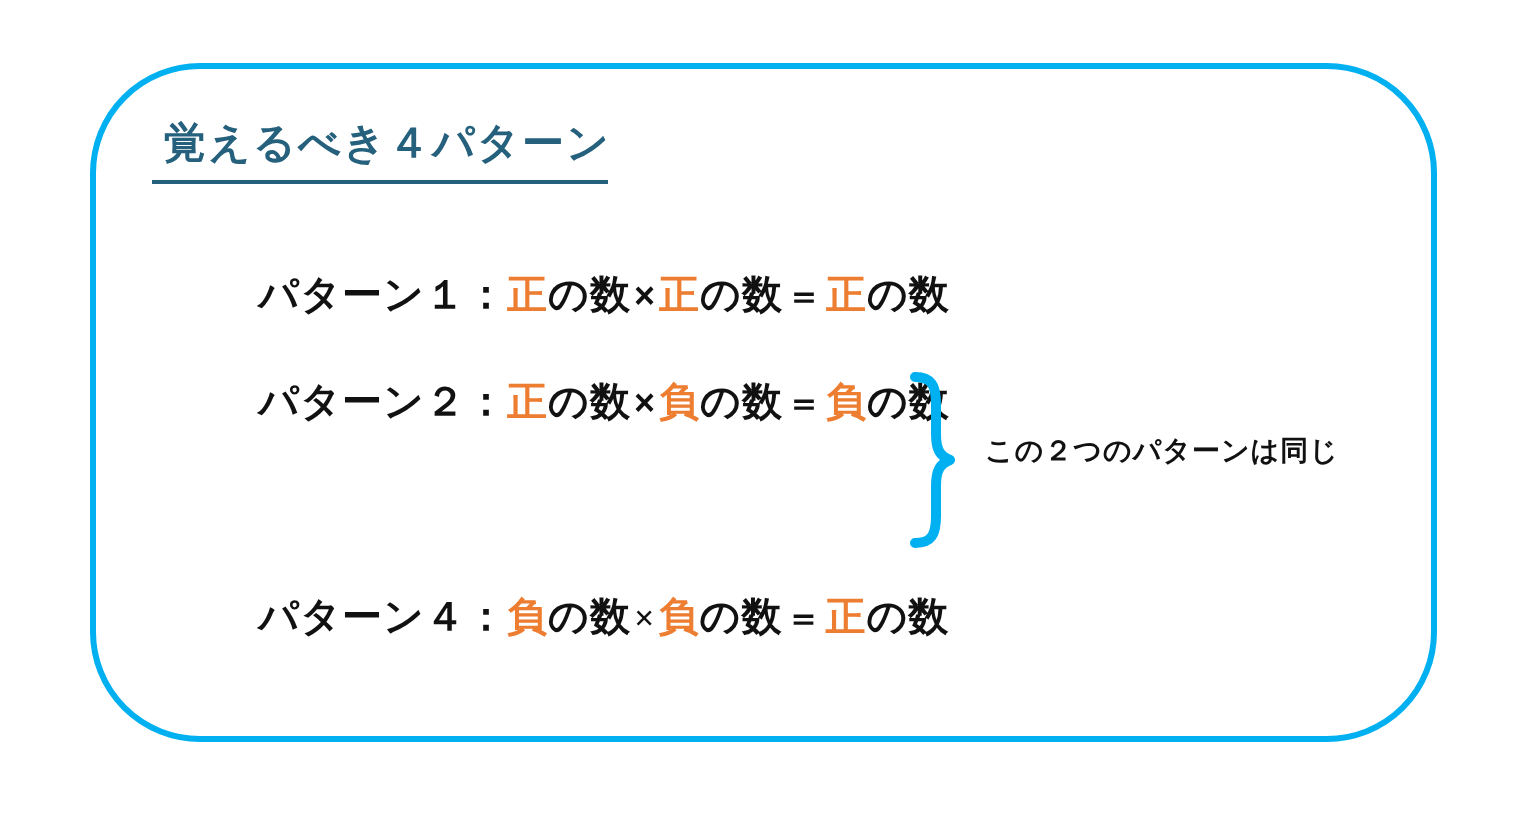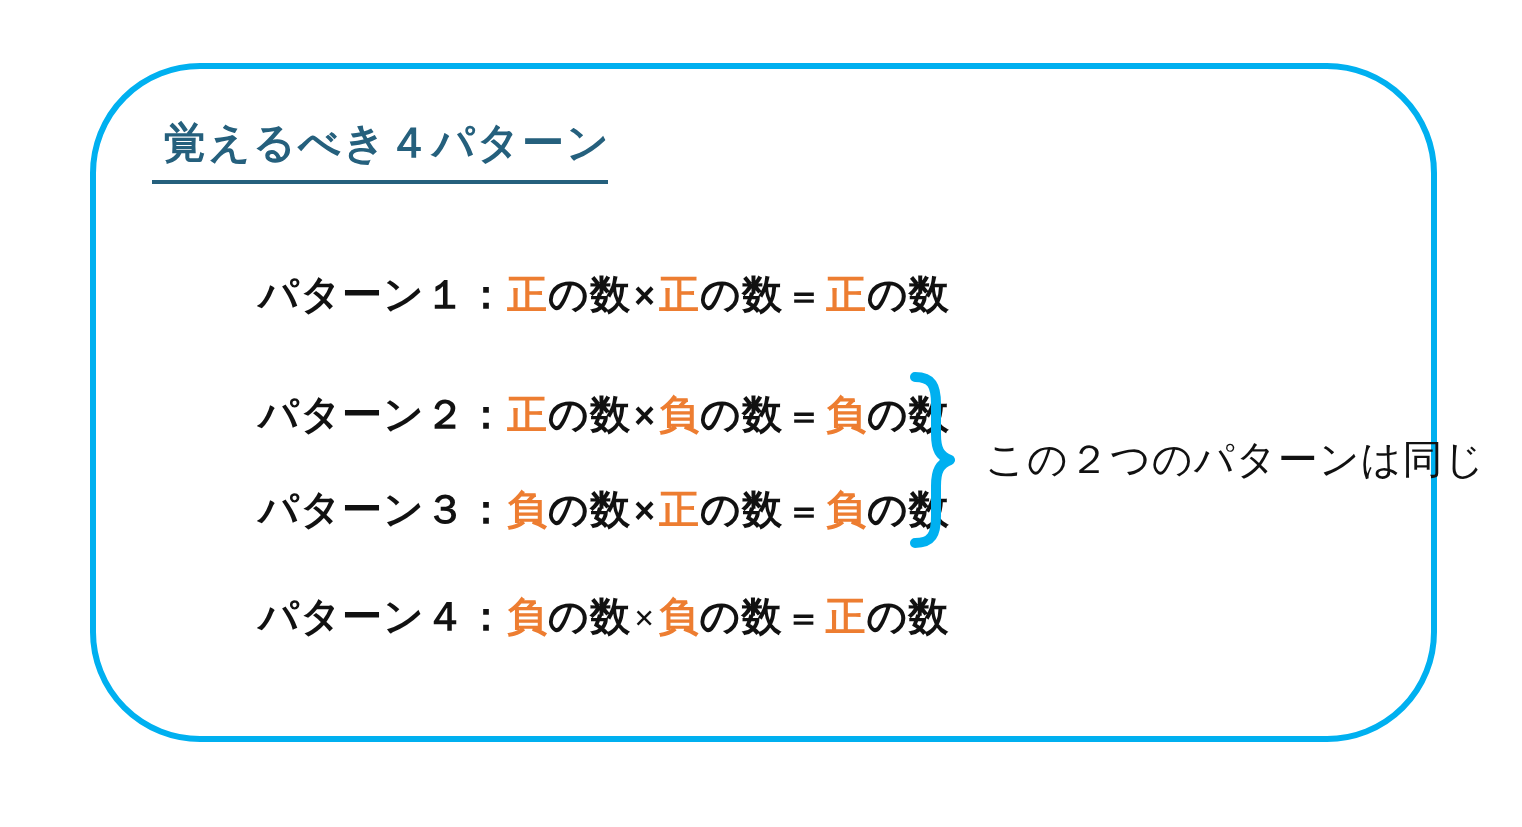--- a/index.html
+++ b/index.html
@@ -49,21 +49,21 @@
     position: absolute;
     left: 257px;
     white-space: nowrap;
     font-weight: bold;
     font-size: 40px;
     line-height: 1.1;
     color: #111111;
     text-align: right;
   }
   .row-1 { top: 272px; }
-  .row-2 { top: 392px; }
+  .row-2 { top: 379px; }
   .row-3 { top: 487px; }
   .row-4 { top: 595px; font-family: Liberation Serif, serif; }
   .label {
     display: inline-block;
     width: 250px;
     letter-spacing: 1px;
   }
   .eq { letter-spacing: 1px; }
   .sign { color: var(--sign-orange, #ED7D31); }
   .op {
@@ -74,22 +74,22 @@
     position: absolute;
     left: 908px;
     top: 372px;
     width: 48px;
     height: 176px;
   }
   .annotation {
     position: absolute;
     left: 985px;
     top: 432px;
-    font-size: 40px;
-    font-weight: normal;
+    font-size: 28px;
+    font-weight: bold;
     letter-spacing: 1px;
     color: #111111;
     white-space: nowrap;
   }
 </style>
 </head>
 <body>
 
 <div class="canvas">
 
@@ -99,23 +99,20 @@
   <div class="title-underline"></div>
 
   <div class="row row-1">
     <span class="label">パターン１：</span><span class="eq"><span class="sign">正</span><span>の数</span><span class="op">×</span><span class="sign">正</span><span>の数</span><span class="op">＝</span><span class="sign">正</span><span>の数</span></span>
   </div>
 
   <div class="row row-2">
     <span class="label">パターン２：</span><span class="eq"><span class="sign">正</span><span>の数</span><span class="op">×</span><span class="sign">負</span><span>の数</span><span class="op">＝</span><span class="sign">負</span><span>の数</span></span>
   </div>
 
-  <div class="row row-3">
-    <span class="label">パターン３：</span><span class="eq"><span class="sign">負</span><span>の数</span><span class="op">×</span><span class="sign">正</span><span>の数</span><span class="op">＝</span><span class="sign">負</span><span>の数</span></span>
-  </div>
 
   <div class="row row-4">
     <span class="label">パターン４：</span><span class="eq"><span class="sign">負</span><span>の数</span><span class="op">×</span><span class="sign">負</span><span>の数</span><span class="op">＝</span><span class="sign">正</span><span>の数</span></span>
   </div>
 
   <svg class="brace" viewBox="0 0 48 176" xmlns="http://www.w3.org/2000/svg">
     <path d="M7,5 C24,5 28,14 28,32 L28,62 C28,78 32,84 42,88 C32,92 28,98 28,114 L28,144 C28,162 24,171 7,171" fill="none" stroke="#00B0F0" stroke-width="10" stroke-linecap="round" stroke-linejoin="round"></path>
   </svg>
 
   <div class="annotation">この２つのパターンは同じ</div>

